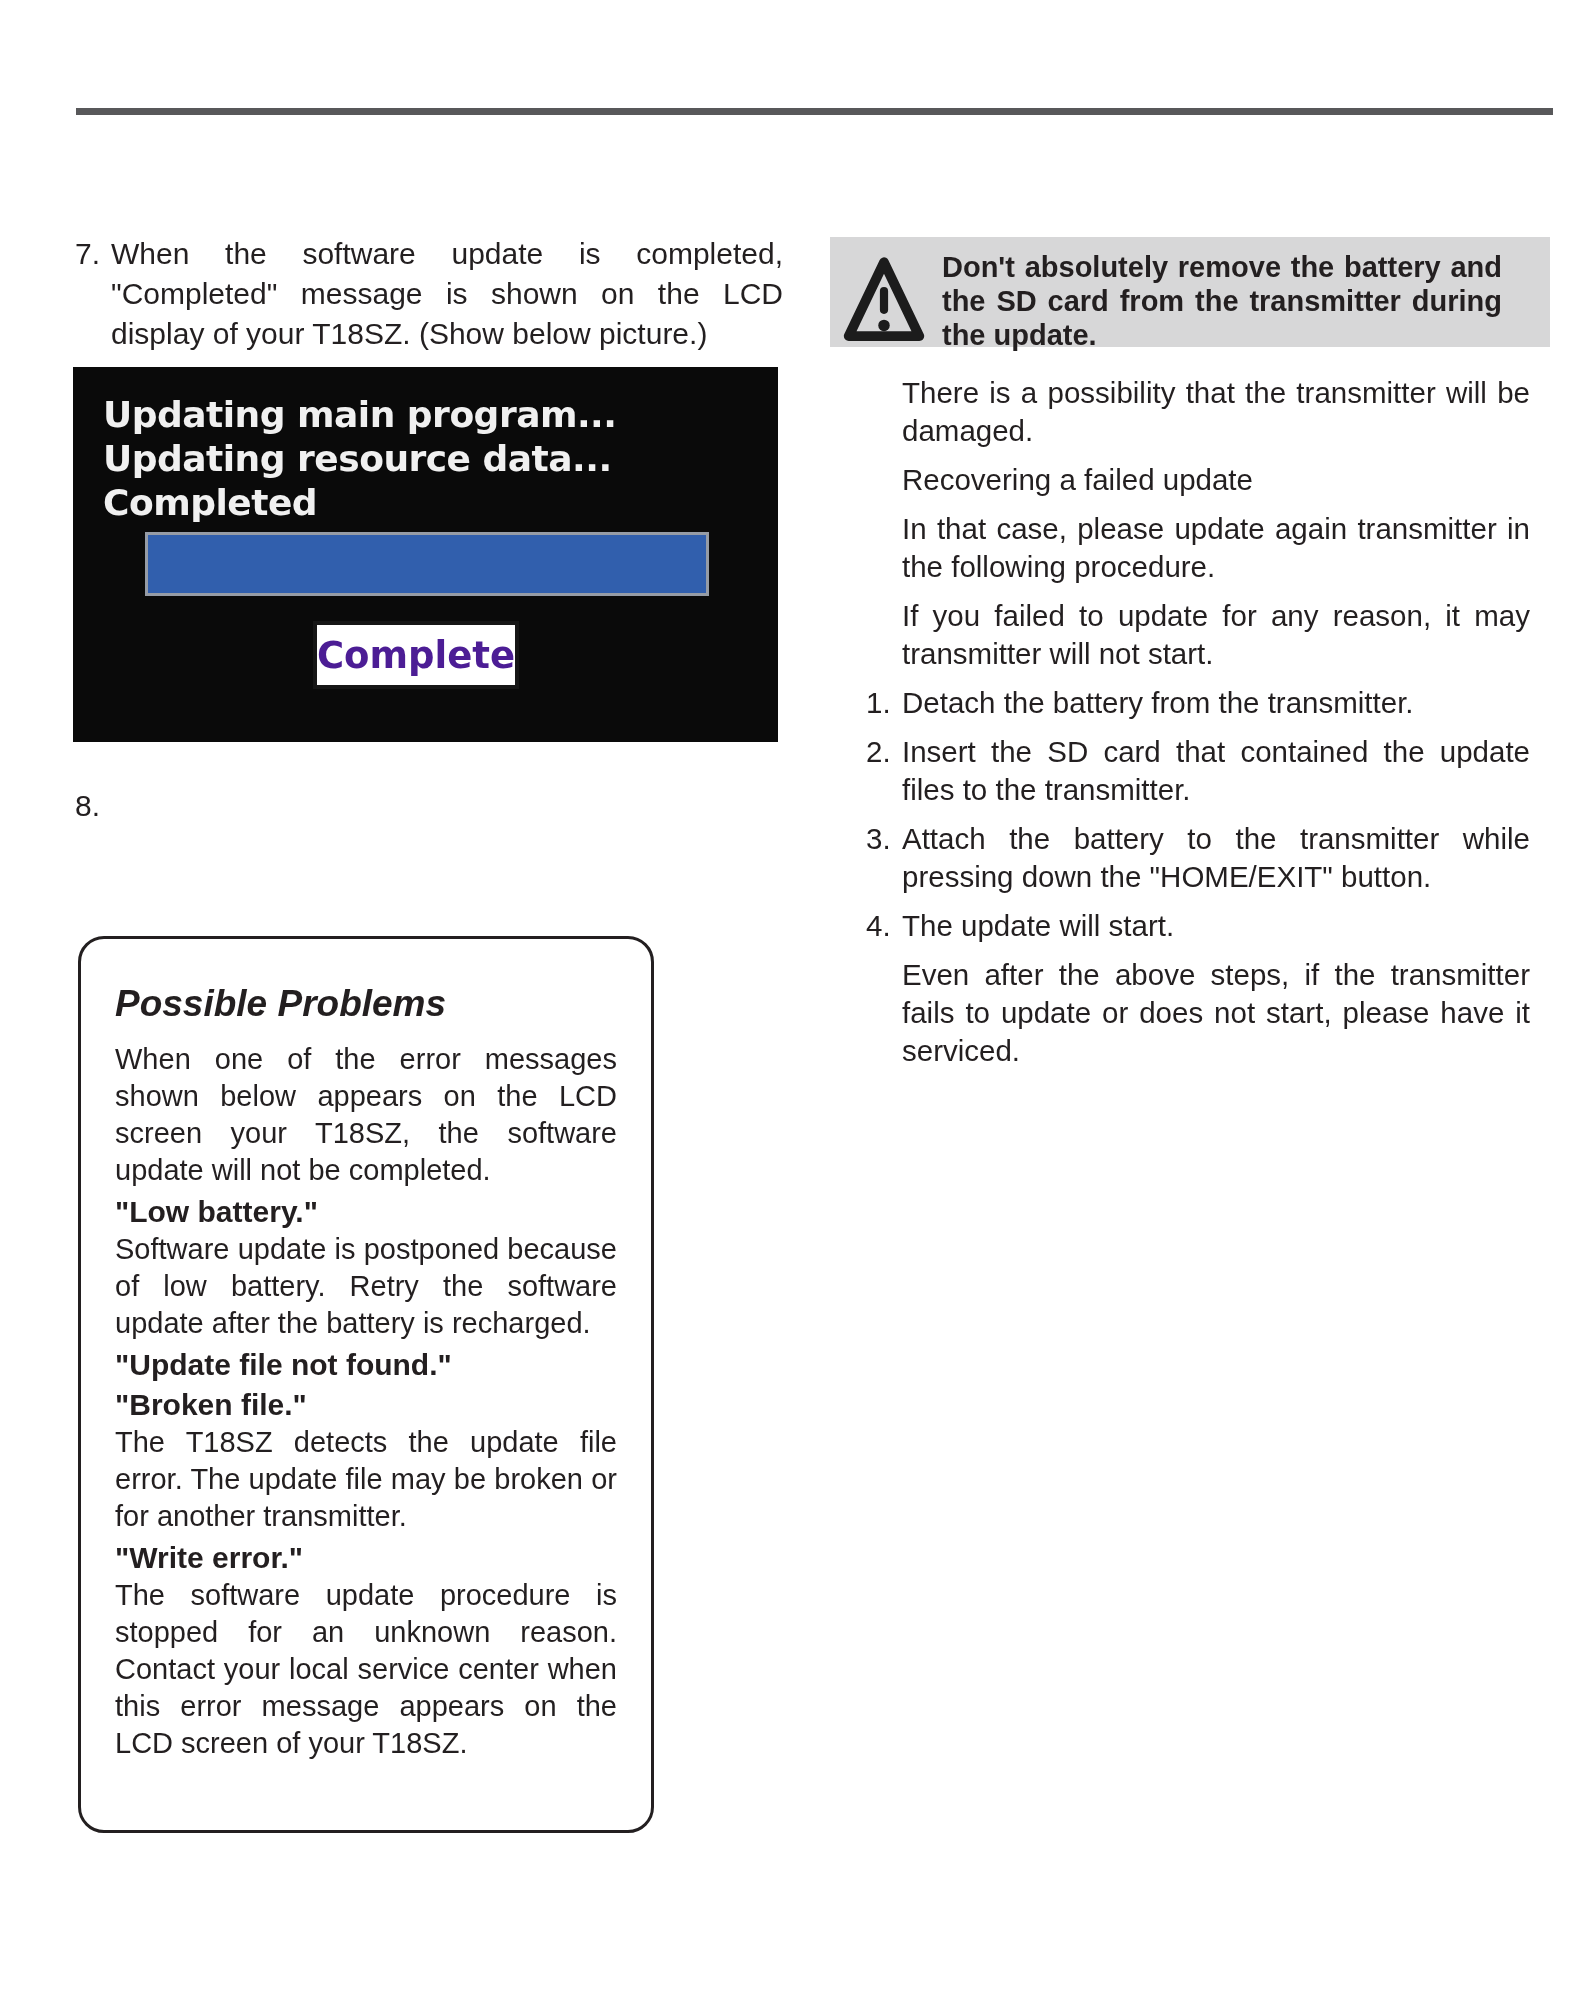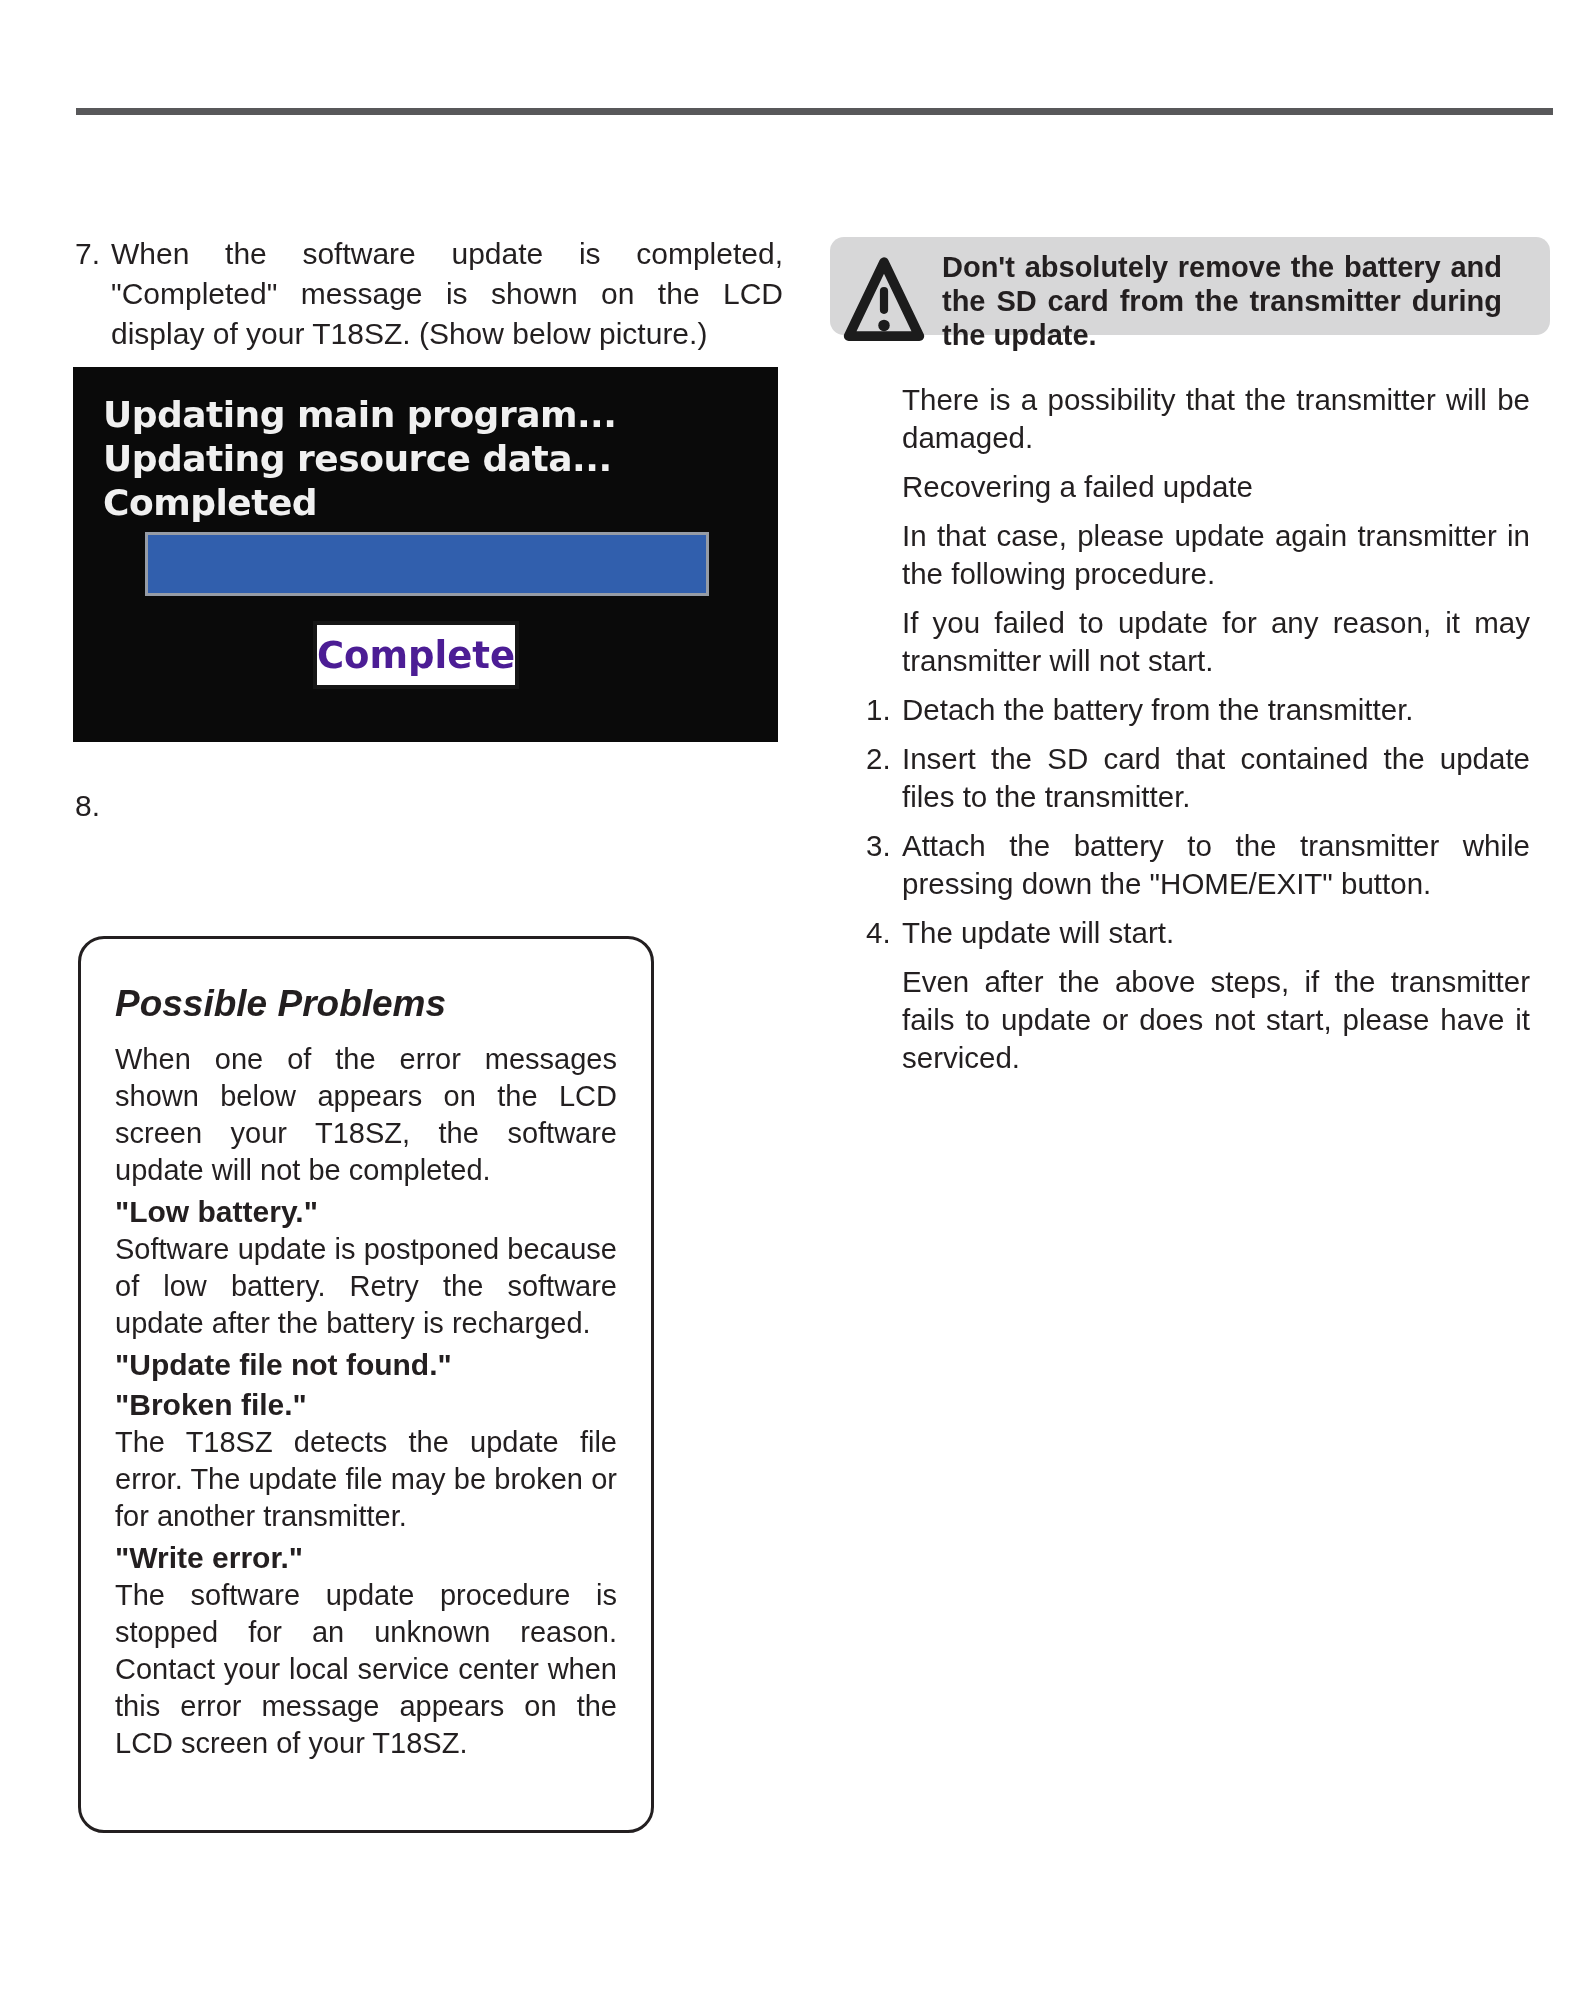--- a/index.html
+++ b/index.html
@@ -30,28 +30,28 @@
 
   
   .ppbox { position:absolute; left:78px; top:936px; width:576px; height:897px;
     border:3px solid #231f20; border-radius:26px; box-sizing:border-box;
     padding:44px 34px 0 34px; }
   .pp-title { font-size:37px; font-weight:bold; font-style:italic; margin:0 0 16px 0; }
   .pp-body  { font-size:29px; line-height:37px; text-align:justify; margin:0 0 5px 0; }
   .pp-head  { font-size:30px; font-weight:bold; margin:6px 0 2px 0; }
 
   
-  .warnbox { position:absolute; left:830px; top:237px; width:720px; height:98px; background:#d7d7d8;border-radius:14px; }
+  .warnbox { position:absolute; left:830px; top:237px; width:720px; height:110px; background:#d7d7d8; }
   .warn-icon { position:absolute; left:13px; top:13px; width:82px; height:100px; }
   .warn-text { position:absolute; left:112px; top:13px; width:560px;
     font-size:29px; font-weight:bold; line-height:34px; text-align:justify; }
 
   
   .rflow { position:absolute; left:830px; top:374px; width:700px; font-size:29.5px; line-height:38px; }
-  .rp   { margin:7px 0 11px 0; padding-left:72px; text-align:justify; }
+  .rp   { margin:0 0 11px 0; padding-left:72px; text-align:justify; }
   .step { position:relative; margin:0 0 11px 0; padding-left:72px; text-align:justify; }
   .step .num { position:absolute; left:36px; top:0; }
   .closing { margin-top:1px; }
 </style>
 </head>
 <body>
 
 <div class="page">
 
   <div class="rule"></div>

